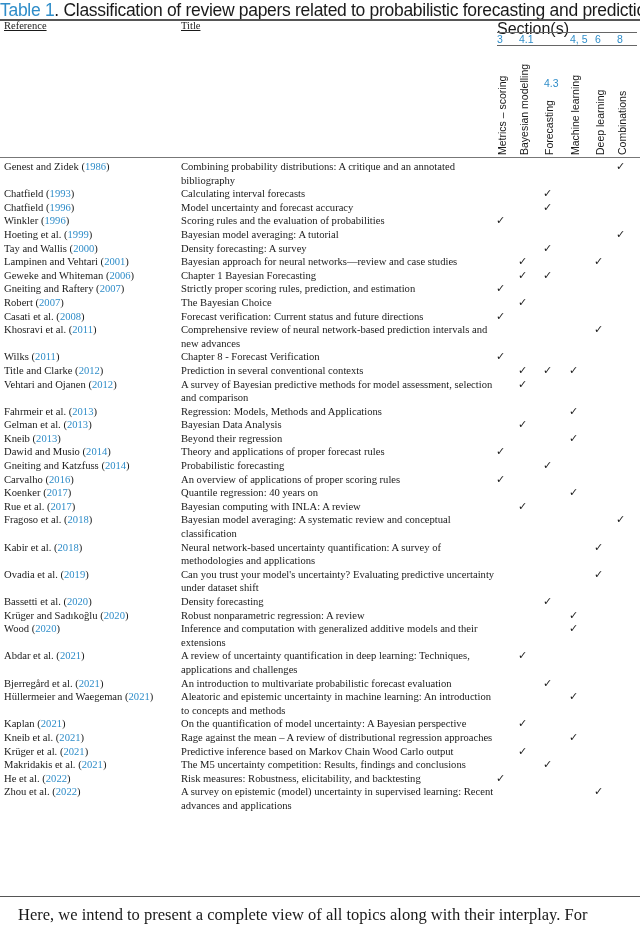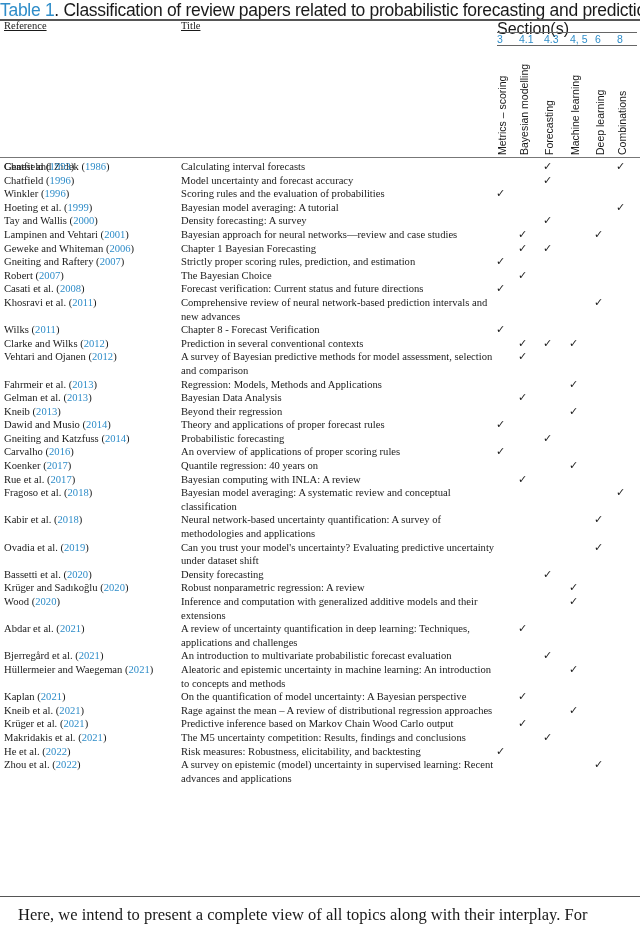--- a/index.html
+++ b/index.html
@@ -46,40 +46,41 @@
 <div class="rule-top"></div>
 
 <div class="hdr" style="left:4px;top:20px;">Reference</div>
 <div class="hdr" style="left:181px;top:20px;">Title</div>
 <div class="sec-label">Section(s)</div>
 <div class="sec-rule1"></div>
 
 <div id="sec-nums-container">
     <div class="sec-nums" style="left: 497px;">3</div>
     <div class="sec-nums" style="left: 519px;">4.1</div>
-    <div class="sec-nums" style="left: 544px;">4.3</div>
+    <div class="sec-nums" style="left: 544px; margin-top: 44px;">4.3</div>
     <div class="sec-nums" style="left: 570px;">4, 5</div>
     <div class="sec-nums" style="left: 595px;">6</div>
     <div class="sec-nums" style="left: 617px;">8</div>
   </div>
 <div class="sec-rule2"></div>
 <div id="vlabels-container">
     <div class="vlabel" style="left: 496px;">Metrics – scoring</div>
     <div class="vlabel" style="left: 518px;">Bayesian modelling</div>
     <div class="vlabel" style="left: 543px;">Forecasting</div>
     <div class="vlabel" style="left: 569px;">Machine learning</div>
     <div class="vlabel" style="left: 594px;">Deep learning</div>
     <div class="vlabel" style="left: 616px;">Combinations</div>
   </div>
 
 <div class="rule-hdr"></div>
 
 <div class="rows" id="rows">
     <div class="row">
       <div class="ref"><span>Genest and Zidek</span><span> (</span><span class="yr">1986</span><span>)</span></div>
+      <div class="title">Combining probability distributions: A critique and an annotated bibliography</div>
       <div class="chk" style="left: 616px;">✓</div>
     </div>
     <div class="row">
       <div class="ref"><span>Chatfield</span><span> (</span><span class="yr">1993</span><span>)</span></div>
       <div class="title">Calculating interval forecasts</div>
       <div class="chk" style="left: 543px;">✓</div>
     </div>
     <div class="row">
       <div class="ref"><span>Chatfield</span><span> (</span><span class="yr">1996</span><span>)</span></div>
       <div class="title">Model uncertainty and forecast accuracy</div>
@@ -131,21 +132,21 @@
       <div class="ref"><span>Khosravi et al.</span><span> (</span><span class="yr">2011</span><span>)</span></div>
       <div class="title">Comprehensive review of neural network-based prediction intervals and new advances</div>
       <div class="chk" style="left: 594px;">✓</div>
     </div>
     <div class="row">
       <div class="ref"><span>Wilks</span><span> (</span><span class="yr">2011</span><span>)</span></div>
       <div class="title">Chapter 8 - Forecast Verification</div>
       <div class="chk" style="left: 496px;">✓</div>
     </div>
     <div class="row">
-      <div class="ref"><span>Clarke and Wilks</span><span> (</span><span class="yr">2012</span><span>)</span></div>
+      <div class="ref"><span>Title and Clarke</span><span> (</span><span class="yr">2012</span><span>)</span></div>
       <div class="title">Prediction in several conventional contexts</div>
       <div class="chk" style="left: 518px;">✓</div>
       <div class="chk" style="left: 543px;">✓</div>
       <div class="chk" style="left: 569px;">✓</div>
     </div>
     <div class="row">
       <div class="ref"><span>Vehtari and Ojanen</span><span> (</span><span class="yr">2012</span><span>)</span></div>
       <div class="title">A survey of Bayesian predictive methods for model assessment, selection and comparison</div>
       <div class="chk" style="left: 518px;">✓</div>
     </div>

